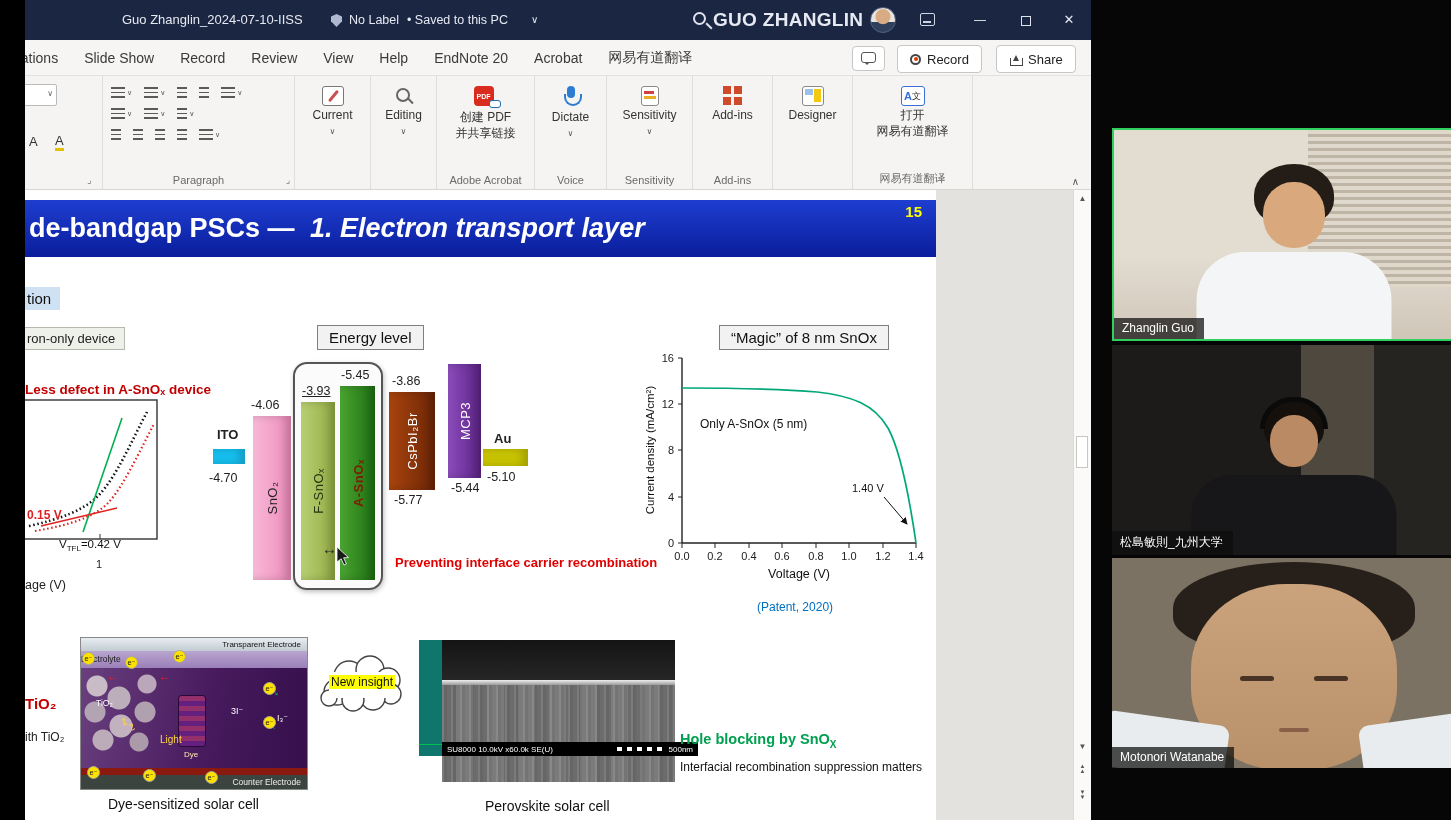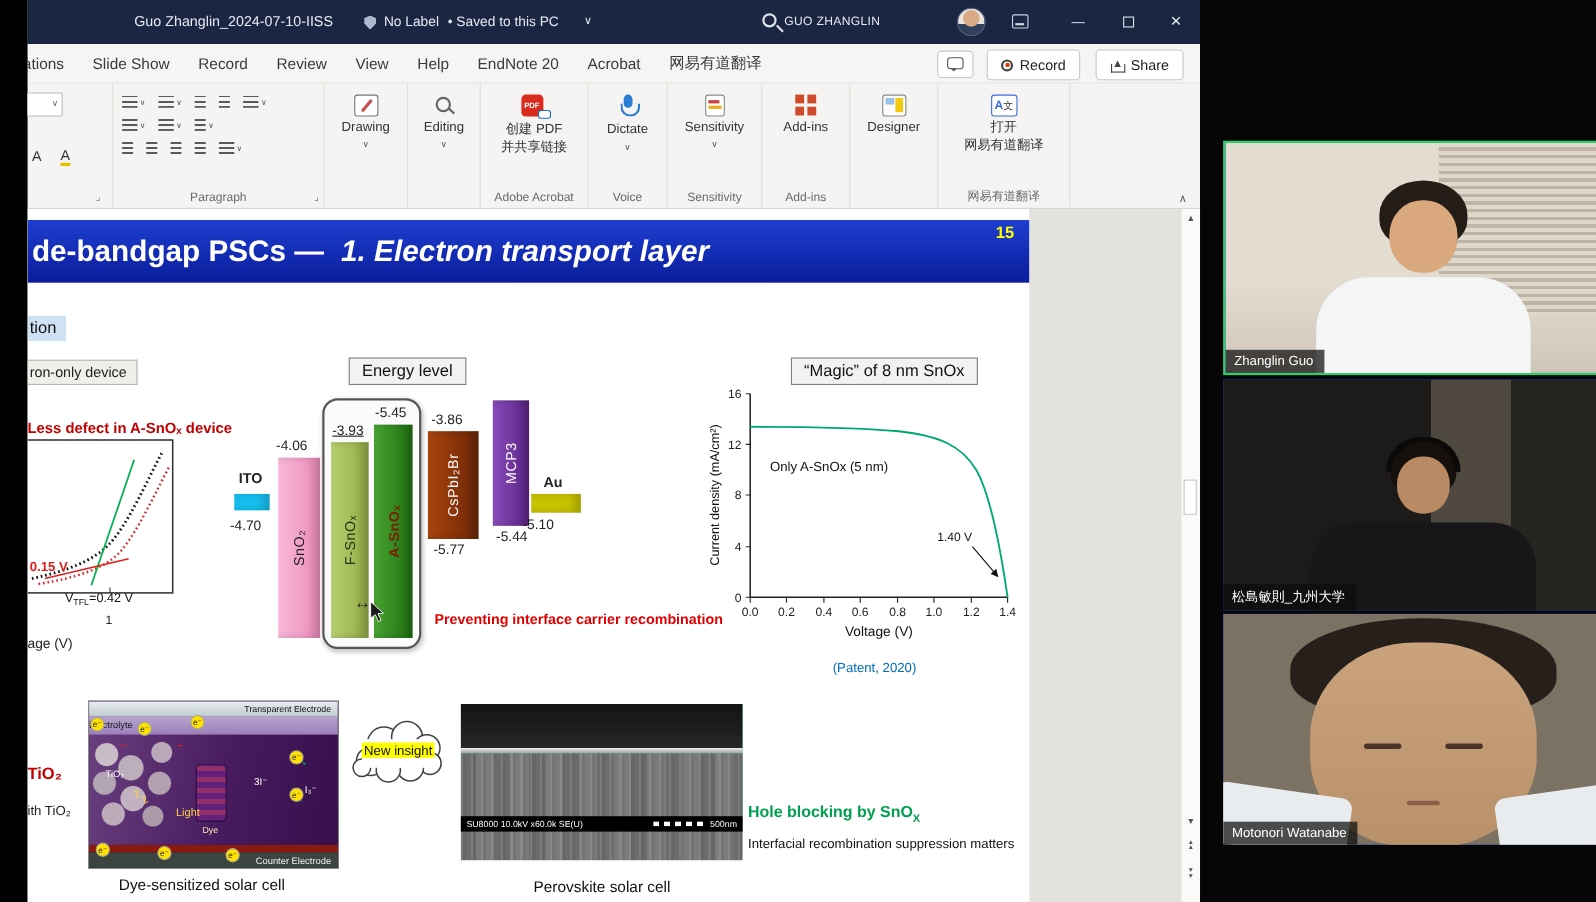--- a/index.html
+++ b/index.html
@@ -14,21 +14,21 @@
   .titlebar{position:absolute;left:0;top:0;width:1066px;height:40px;background:#1b2742;color:#e6e9f2;}
   .titlebar>span{position:absolute;}
   .tb-title{left:97px;top:0;line-height:40px;font-size:13px;}
   .tb-shield{left:306px;top:14px;width:11px;height:13px;background:#aeb8cf;
              clip-path:polygon(50% 0,100% 20%,100% 55%,50% 100%,0 55%,0 20%);}
   .tb-label{left:324px;top:0;line-height:40px;font-size:12.5px;}
   .tb-saved{left:382px;top:0;line-height:40px;font-size:12.5px;}
   .tb-chev{left:506px;top:0;line-height:40px;font-size:10px;}
   .tb-search{left:668px;top:12px;width:13px;height:13px;border:2px solid #dfe3ec;border-radius:50%;}
   .tb-search::after{content:"";position:absolute;left:10px;top:11px;width:8px;height:2px;background:#dfe3ec;transform:rotate(45deg);}
-  .tb-account{left:688px;top:0;line-height:40px;font-size:11px;font-weight:400;letter-spacing:.3px;}
+  .tb-account{left:688px;top:0;line-height:40px;font-size:19px;font-weight:700;letter-spacing:.3px;}
   .tb-avatar{left:845px;top:7px;width:26px;height:26px;border-radius:50%;border:1px solid #56637e;
              background:radial-gradient(circle at 50% 36%,#d9ab84 0 7px,rgba(0,0,0,0) 8px),
                         linear-gradient(#e8e4df 0 58%,#2f3f5c 58%);}
   .tb-ribbonopts{left:895px;top:13px;width:15px;height:13px;border:1.5px solid #cfd5e2;border-radius:2px;}
   .tb-ribbonopts::after{content:"";position:absolute;left:2px;top:7px;width:8px;height:1.5px;background:#cfd5e2;}
   .tb-min{left:932px;width:46px;text-align:center;line-height:40px;font-size:12px;}
   .tb-max{left:978px;width:46px;text-align:center;line-height:40px;}
   .maxbox{display:inline-block;width:10px;height:10px;border:1.4px solid #dfe3ec;vertical-align:middle;}
   .tb-close{left:1022px;width:44px;text-align:center;line-height:40px;font-size:13px;}
 
@@ -137,21 +137,21 @@
   .v-fsnox{left:277px;top:194px;font-size:12.5px;text-decoration:underline;}
   .b-asnox{left:315px;top:196px;width:35px;height:194px;background:linear-gradient(90deg,#49a331,#1f7212);}
   .v-asnox{left:316px;top:178px;font-size:12.5px;}
   .b-cspb{left:364px;top:202px;width:46px;height:98px;background:linear-gradient(90deg,#a8440e,#6d2606);}
   .v-cspb-t{left:367px;top:184px;font-size:12.5px;}
   .v-cspb-b{left:369px;top:303px;font-size:12.5px;}
   .b-mcp3{left:423px;top:174px;width:33px;height:114px;background:linear-gradient(90deg,#8a4cba,#5e2488);}
   .v-mcp3{left:426px;top:291px;font-size:12.5px;}
   .t-au{left:469px;top:241px;font-size:13px;font-weight:600;}
   .b-au{left:458px;top:259px;width:45px;height:17px;background:#c9c400;}
-  .v-au{left:450px;top:280px;font-size:12.5px;}
+  .v-au{left:462px;top:280px;font-size:12.5px;}
   .rot{position:absolute;left:50%;top:50%;transform:translate(-50%,-50%) rotate(-90deg);white-space:nowrap;
        font-size:13px;letter-spacing:.5px;color:#222;}
   .rot.white{color:#fff;} .rot.red{color:#7a1f00;font-weight:700;} .rot.dark{color:#223311;}
   .s-resize{left:297px;top:350px;font-size:15px;color:#222;}
   .s-cursor{left:311px;top:356px;width:15px;height:20px;}
   .s-prevent{left:370px;top:365px;color:#e00000;font-size:13px;font-weight:600;}
 
   .s-jv{left:617px;top:158px;width:292px;height:240px;}
   .jt{font-size:11px;fill:#222;}
   .jlx{font-size:12.5px;fill:#111;}
@@ -189,21 +189,21 @@
   .d-red{height:7px;background:#8a1a10;}
   .d-bottom{height:14px;background:#3c4440;color:#eee;font-size:8.5px;text-align:right;padding-right:6px;line-height:14px;}
   .ebadge{position:absolute;width:13px;height:13px;border-radius:50%;background:#ffe100;border:1px solid #aa8;
           color:#222;font-size:7.5px;display:flex;align-items:center;justify-content:center;z-index:2;}
   .cap-dssc{left:83px;top:606px;font-size:14px;color:#111;}
 
   .cloud-wrap{left:290px;top:460px;width:94px;height:64px;}
   .cloud-text{position:absolute;left:50%;top:50%;transform:translate(-50%,-50%);background:#ffff00;
               font-size:12px;padding:0 2px;white-space:nowrap;color:#111;}
 
-  .sem{left:394px;top:450px;width:256px;height:116px;background:#22c55e;}
+  .sem{left:394px;top:450px;width:256px;height:116px;background:#0f766e;padding-left:23px;}
   .sem-top{height:40px;background:linear-gradient(#141414,#262626);}
   .sem-edge{height:5px;background:linear-gradient(#efefef,#9a9a9a);}
   .sem-body{height:97px;background:#7b7b7b;background-image:
      repeating-linear-gradient(90deg,rgba(255,255,255,.10) 0 2px,rgba(0,0,0,.06) 2px 5px,rgba(0,0,0,0) 5px 9px),
      repeating-linear-gradient(90deg,rgba(0,0,0,.12) 0 14px,rgba(0,0,0,0) 14px 31px);}
   .sem-line{position:absolute;left:0;top:104px;width:100%;border-top:1.6px solid #00c050;}
   .sem-bar{position:absolute;bottom:0;width:100%;height:14px;background:#000;display:flex;align-items:center;
            color:#fff;font-size:8px;padding:0 5px;gap:6px;}
   .sem-ticks{margin-left:auto;width:46px;height:4px;background:repeating-linear-gradient(90deg,#fff 0 5px,rgba(0,0,0,0) 5px 10px);}
   .cap-sem{left:460px;top:608px;font-size:14px;color:#111;}
@@ -364,21 +364,21 @@
               </span>
           </div>
         </div>
         <span class="glabel">Paragraph</span>
         <span class="dlg" style="right:4px">⌟</span>
       </div>
 
       <div class="rgroup g-drawing">
         <div class="bigbtn">
           <span class="ic-drawing"></span>
-          <span>Drawing</span>
+          <span>Current</span>
           <span class="bb-chev">∨</span>
         </div>
       </div>
 
       <div class="rgroup g-editing">
         <div class="bigbtn">
           <span class="ic-editing"></span>
           <span>Editing</span>
           <span class="bb-chev">∨</span>
         </div>

